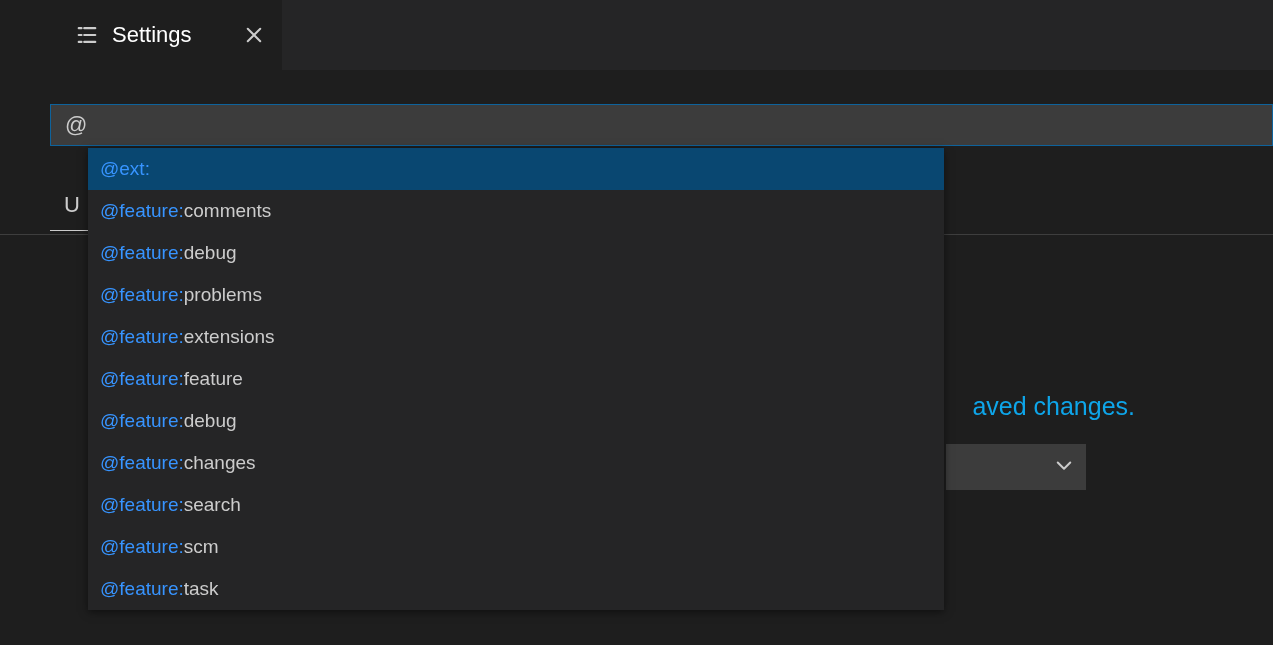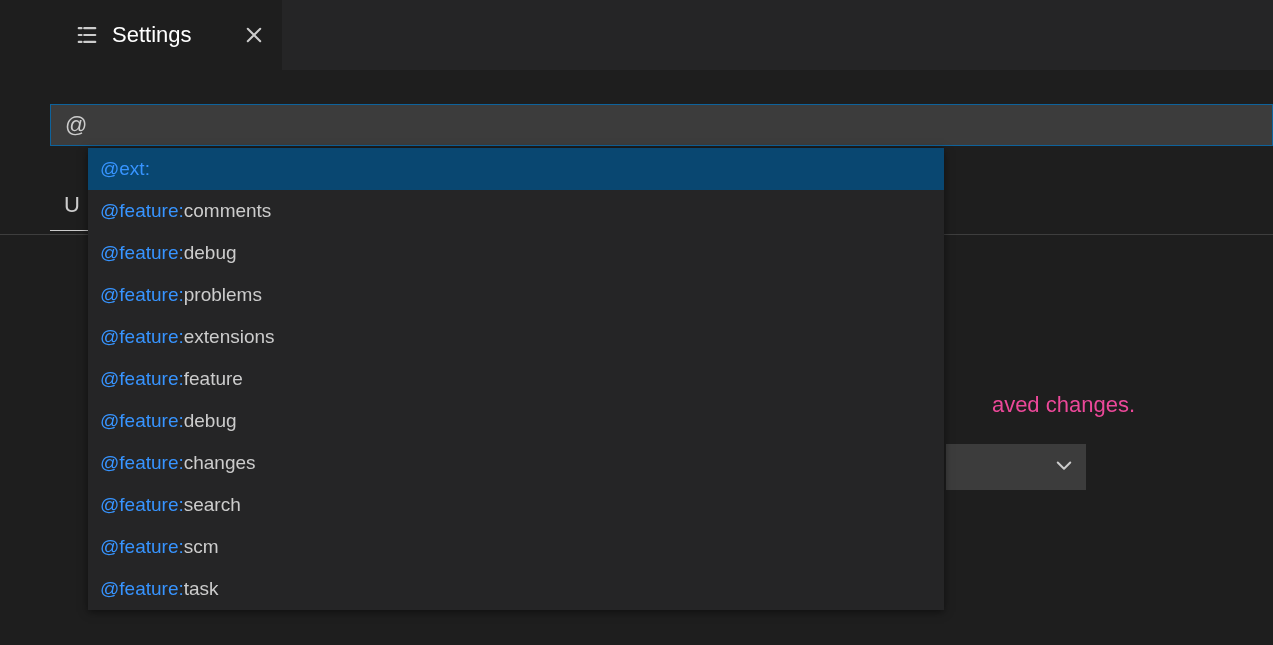--- a/index.html
+++ b/index.html
@@ -120,22 +120,22 @@
     .at-sym {
       color: #3794ff;
     }
     .filter-key {
       color: #3794ff;
     }
     .hint-text {
       position: absolute;
       right: 138px;
       top: 392px;
-      font-size: 22px;
-      color: #ec4899;
+      font-size: 25px;
+      color: #0ea5e9;
     }
     .select-box {
       position: absolute;
       right: 187px;
       top: 444px;
       width: 140px;
       height: 46px;
       background: #3c3c3c;
       display: flex;
       align-items: center;

